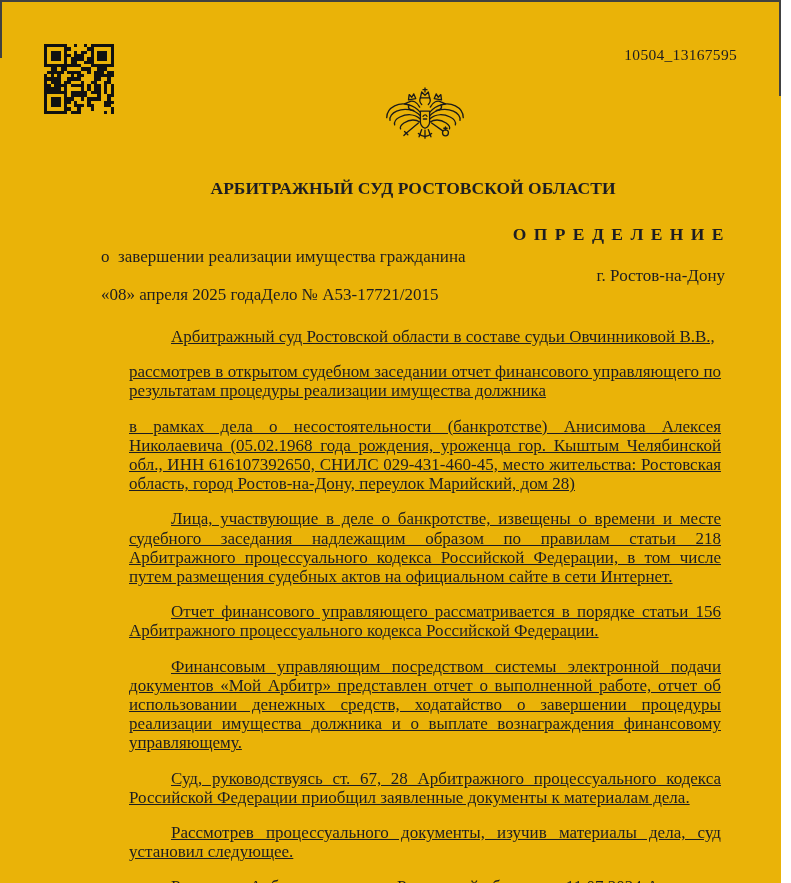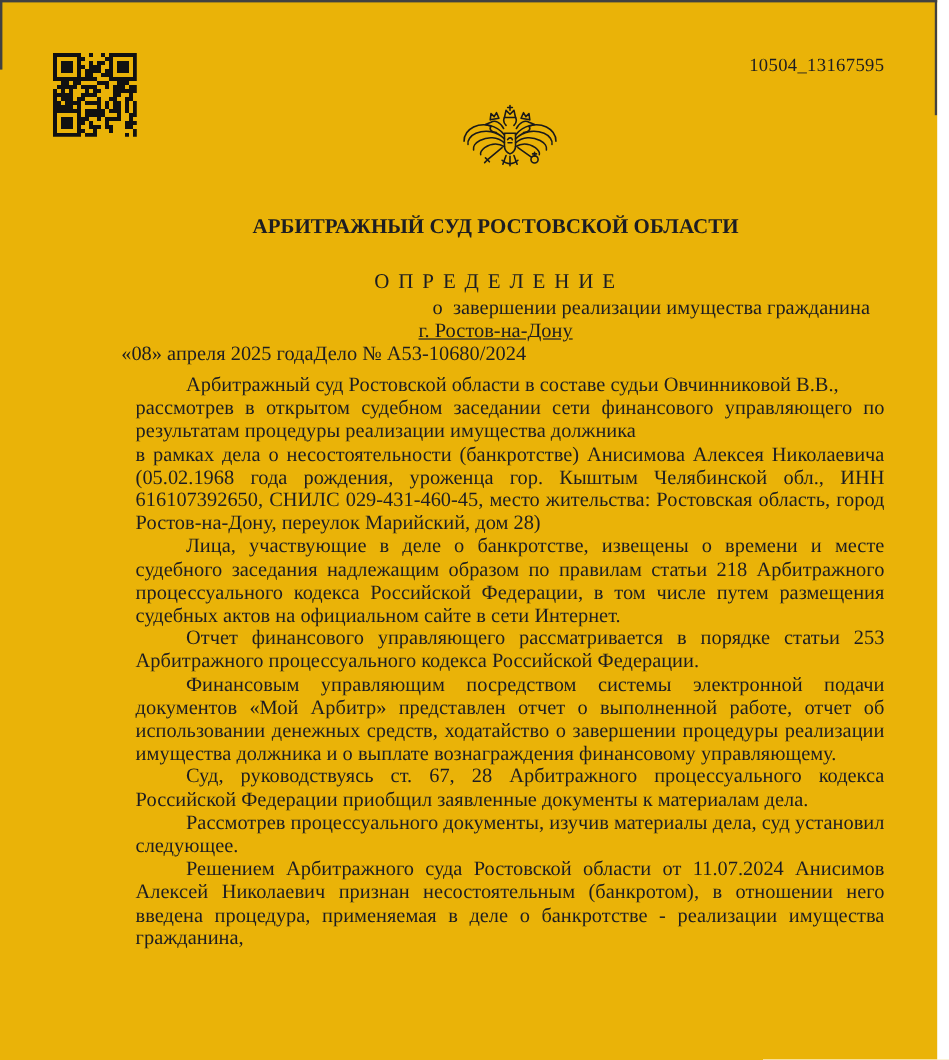--- a/index.html
+++ b/index.html
@@ -29,34 +29,34 @@
     text-align: right;
     font-size: 15.5px;
     letter-spacing: 0.3px;
   }
 
   .emblem { position: absolute; left: 382px; top: 86px; width: 86px; height: 66px; }
   .emblem svg { display: block; width: 86px; height: 66px; }
 
   .band { position: absolute; left: 101px; width: 624px; }
   .court-name { top: 178px; text-align: center; font-weight: bold; font-size: 17.5px; }
-  .doc-title  { top: 224px; text-align: center; font-weight: normal; font-size: 17.5px; letter-spacing: 1.5px; white-space: pre; }
-  .doc-subtitle { top: 247px; text-align: right; font-size: 17px; white-space: pre; }
-  .city-line { top: 266px; text-align: center; font-size: 17px; text-decoration: underline; }
+  .doc-title  { top: 224px; text-align: right; font-weight: bold; font-size: 17.5px; letter-spacing: 1.5px; white-space: pre; }
+  .doc-subtitle { top: 247px; text-align: left; font-size: 17px; white-space: pre; }
+  .city-line { top: 266px; text-align: right; font-size: 17px; }
   .date-row { top: 285px; display: flex; justify-content: flex-start; font-size: 17px; }
 
   .textflow {
     position: absolute;
     left: 113px;
     top: 311px;
     width: 624px;
     font-size: 17px;
     line-height: 19.2px;
   }
-  .textflow p { margin: 0; }
+  .textflow p { margin: 16px; text-decoration: underline; }
   .indent { text-indent: 42px; }
   .justify { text-align: justify; }
   .gap-before { margin-top: 13px !important; }
 </style>
 </head>
 <body>
 
 <div class="page">
 
   <div class="edge edge-top"></div>
@@ -273,29 +273,29 @@
       </g>
     </svg>
   </div>
 
   <div class="band court-name">АРБИТРАЖНЫЙ СУД РОСТОВСКОЙ ОБЛАСТИ</div>
   <div class="band doc-title">О П Р Е Д Е Л Е Н И Е</div>
   <div class="band doc-subtitle">о  завершении реализации имущества гражданина</div>
   <div class="band city-line">г. Ростов-на-Дону</div>
   <div class="band date-row">
     <span>«08» апреля 2025 года</span>
-    <span>Дело № А53-10680/2024</span>
+    <span>Дело № А53-17721/2015</span>
   </div>
 
   <div class="textflow">
     <p class="indent">Арбитражный суд Ростовской области в составе судьи Овчинниковой В.В.,</p>
-    <p class="justify">рассмотрев в открытом судебном заседании сети финансового управляющего по результатам процедуры реализации имущества должника</p>
+    <p class="justify">рассмотрев в открытом судебном заседании отчет финансового управляющего по результатам процедуры реализации имущества должника</p>
     <p class="justify">в рамках дела о несостоятельности (банкротстве) Анисимова Алексея Николаевича (05.02.1968 года рождения, уроженца гор. Кыштым Челябинской обл., ИНН 616107392650, СНИЛС 029-431-460-45, место жительства: Ростовская область, город Ростов-на-Дону, переулок Марийский, дом 28)</p>
 
     <p class="indent justify">Лица, участвующие в деле о банкротстве, извещены о времени и месте судебного заседания надлежащим образом по правилам статьи 218 Арбитражного процессуального кодекса Российской Федерации, в том числе путем размещения судебных актов на официальном сайте в сети Интернет.</p>
-    <p class="indent justify">Отчет финансового управляющего рассматривается в порядке статьи 253 Арбитражного процессуального кодекса Российской Федерации.</p>
+    <p class="indent justify">Отчет финансового управляющего рассматривается в порядке статьи 156 Арбитражного процессуального кодекса Российской Федерации.</p>
     <p class="indent justify">Финансовым управляющим посредством системы электронной подачи документов «Мой Арбитр» представлен отчет о выполненной работе, отчет об использовании денежных средств, ходатайство о завершении процедуры реализации имущества должника и о выплате вознаграждения финансовому управляющему.</p>
     <p class="indent justify">Суд, руководствуясь ст. 67, 28 Арбитражного  процессуального кодекса Российской Федерации приобщил заявленные документы к материалам дела.</p>
     <p class="indent justify">Рассмотрев процессуального документы, изучив материалы дела, суд установил следующее.</p>
     <p class="indent justify">Решением Арбитражного суда Ростовской области от 11.07.2024 Анисимов Алексей Николаевич признан несостоятельным (банкротом), в отношении него введена процедура, применяемая в деле о банкротстве - реализации имущества гражданина,</p>
   </div>
 
 </div>
 
 </body></html>

